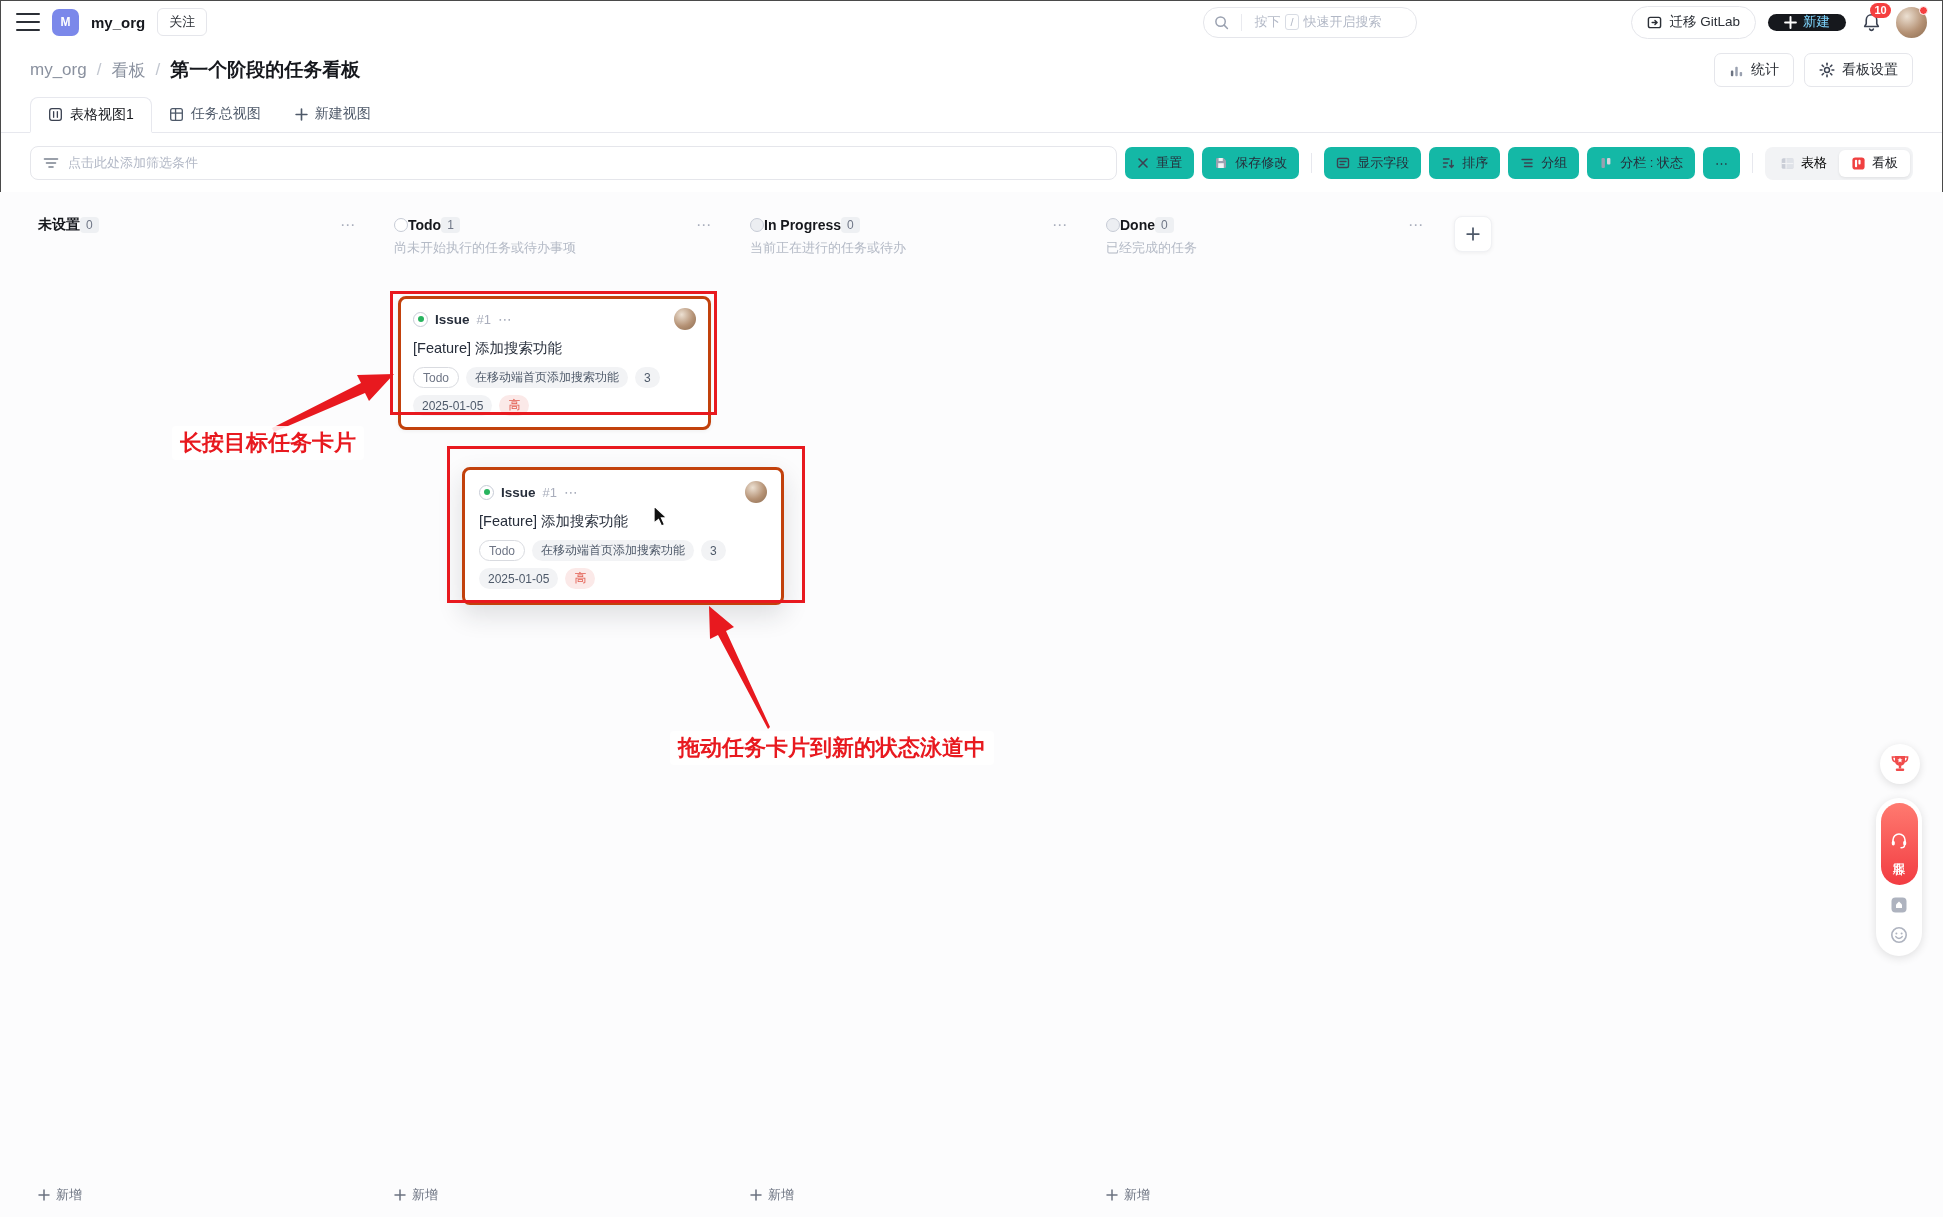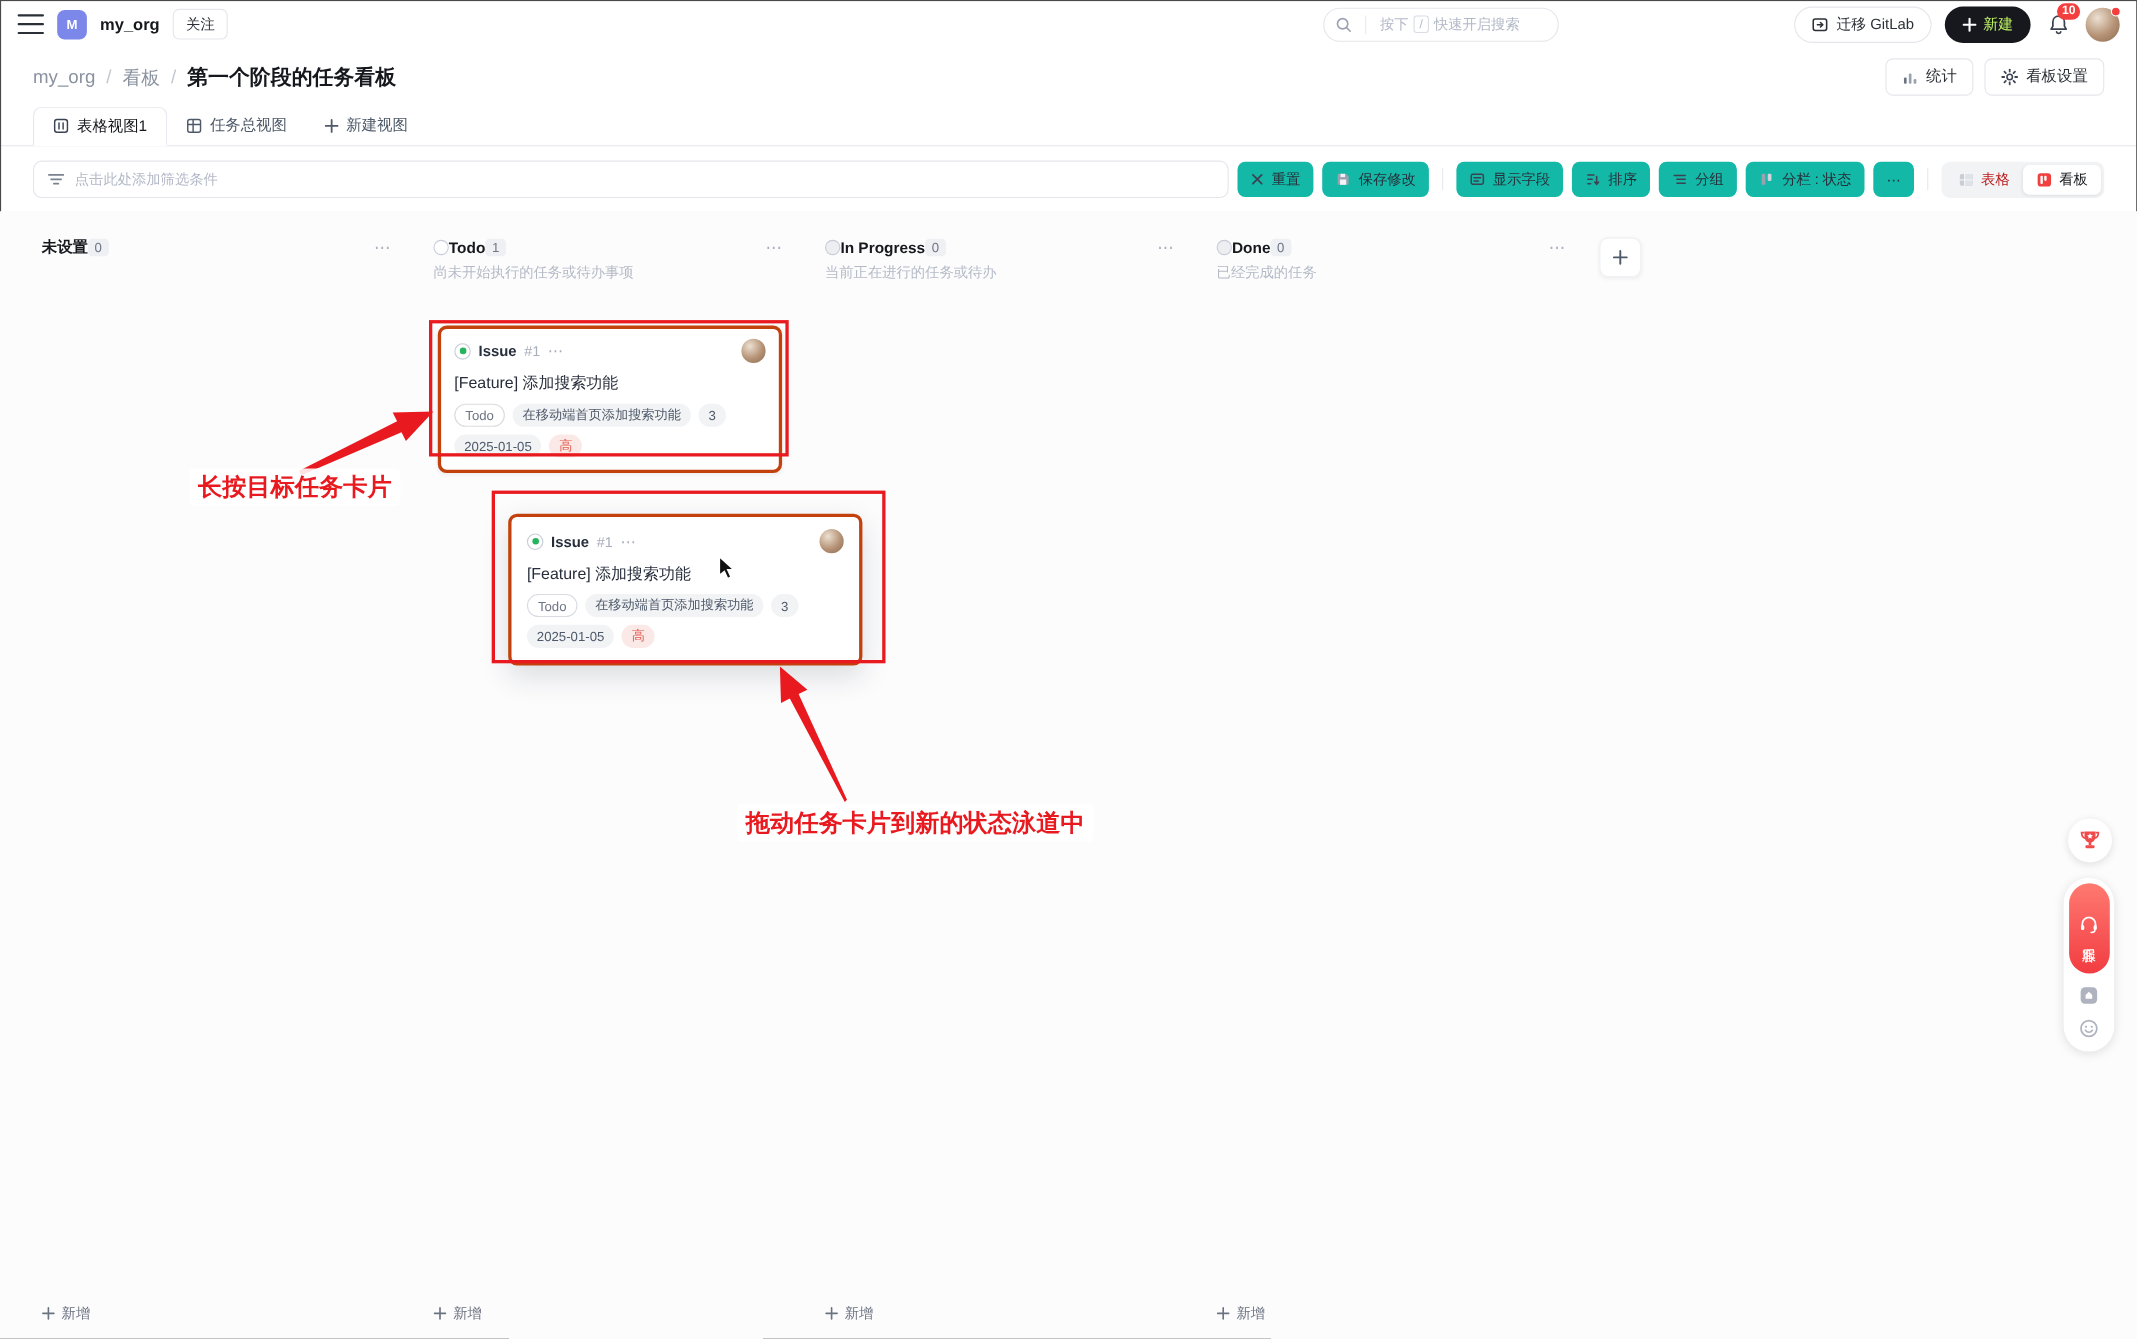--- a/index.html
+++ b/index.html
@@ -14,21 +14,21 @@
   .org-logo { width:27px; height:27px; border-radius:7px; background:#7b88ea; color:#fff; font-size:12px; font-weight:bold; display:flex; align-items:center; justify-content:center; }
   .org-name { font-size:15px; font-weight:bold; color:#16181d; }
   .follow-btn { border:1px solid #e5e6eb; background:#fff; border-radius:6px; padding:4px 11px; font-size:13px; color:#2b2f36; }
   .tb-spacer { flex:1; }
   .searchbox { width:214px; height:31px; border:1px solid #e5e6eb; border-radius:15px; display:flex; align-items:center; padding:0 10px; gap:12px; color:#b2b8c6; }
   .searchbox .sdiv { width:1px; height:17px; background:#e9eaef; }
   .search-ph { font-size:13px; display:flex; align-items:center; gap:5px; white-space:nowrap; }
   .keycap { border:1px solid #d8dce4; border-radius:3px; font-size:11px; padding:0 4px; line-height:14px; color:#b2b8c6; }
   .gap200 { width:190px; }
   .migrate-btn { height:33px; border:1px solid #e5e6eb; background:#fff; border-radius:17px; display:flex; align-items:center; gap:7px; padding:0 15px; font-size:13.5px; color:#2b2f36; }
-  .new-btn { height:33px; background:#16181d; color:#bef264; border-radius:17px; display:flex; align-items:center; gap:6px; padding:0 16px; font-size:13.5px; border:none; }
+  .new-btn { height:17px; background:#16181d; color:#7dd3fc; border-radius:17px; display:flex; align-items:center; gap:6px; padding:0 16px; font-size:13.5px; border:none; }
   .bell-wrap { position:relative; width:26px; height:26px; display:flex; align-items:center; justify-content:center; }
   .badge { position:absolute; top:-6px; left:12px; background:#f53f3f; color:#fff; font-size:11px; line-height:15px; padding:0 4.5px; border-radius:8px; font-weight:bold; }
   .avatar { position:relative; width:31px; height:31px; border-radius:50%; background:radial-gradient(circle at 35% 30%, #ece0d2, #b59275 55%, #8a6a4e); }
   .avatar .dot { position:absolute; top:-1px; right:-1px; width:9px; height:9px; border-radius:50%; background:#f53f3f; border:1.5px solid #fff; }
 
   
   .crumb-row { height:52px; flex:0 0 52px; display:flex; align-items:center; padding:0 30px; }
   .crumbs { display:flex; align-items:center; gap:10px; font-size:17px; color:#8a919f; }
   .crumbs .sep { color:#c2c7d0; }
   .crumb-current { font-size:19px; font-weight:bold; color:#16181d; }
@@ -39,21 +39,21 @@
   .tabs-row { display:flex; align-items:flex-end; padding:0 30px; border-bottom:1px solid #e7e8ee; height:37px; flex:0 0 37px; }
   .tab { display:flex; align-items:center; gap:7px; font-size:14px; color:#4e5969; padding:0 17px; height:36px; }
   .tab.active { background:#fff; border:1px solid #e7e8ee; border-bottom:2px solid #fff; margin-bottom:-1px; border-radius:8px 8px 0 0; color:#16181d; }
 
   
   .filter-row { display:flex; align-items:center; gap:8px; padding:13px 30px 12px 30px; flex:0 0 auto; }
   .filter-input { flex:1; height:34px; border:1px solid #e5e6eb; border-radius:8px; display:flex; align-items:center; gap:9px; padding:0 12px; color:#b2b8c6; font-size:13px; }
   .tool-btn { height:32px; background:#14b8a6; border:none; border-radius:7px; display:flex; align-items:center; gap:7px; padding:0 12px; font-size:13px; color:#272e3b; white-space:nowrap; }
   .vdiv { width:1px; height:20px; background:#e7e8ee; margin:0 4px; }
   .seg { background:#f2f3f5; border-radius:8px; padding:3px; display:flex; }
-  .seg-item { height:27px; display:flex; align-items:center; gap:6px; padding:0 12px; font-size:13px; color:#b91c1c; border-radius:6px; }
+  .seg-item { height:27px; display:flex; align-items:center; gap:6px; padding:0 12px; font-size:13px; color:#000000; border-radius:6px; }
   .seg-item.active { background:#fff; color:#16181d; box-shadow:0 1px 3px rgba(0,0,0,.08); }
 
   
   .board { position:relative; flex:1; background:#fcfcfd; }
   .col-row { display:flex; padding:0 0 0 30px; }
   .kcol { width:356px; flex:0 0 356px; padding:24px 30px 0 8px; }
   .col-head { display:flex; align-items:center; gap:0; }
   .status-circle { width:14px; height:14px; border-radius:50%; border:1.5px solid #c7ccd6; background:#eceef2; }
   .status-circle.hollow { background:#fff; }
   .col-name { font-size:14px; font-weight:bold; color:#16181d; }

